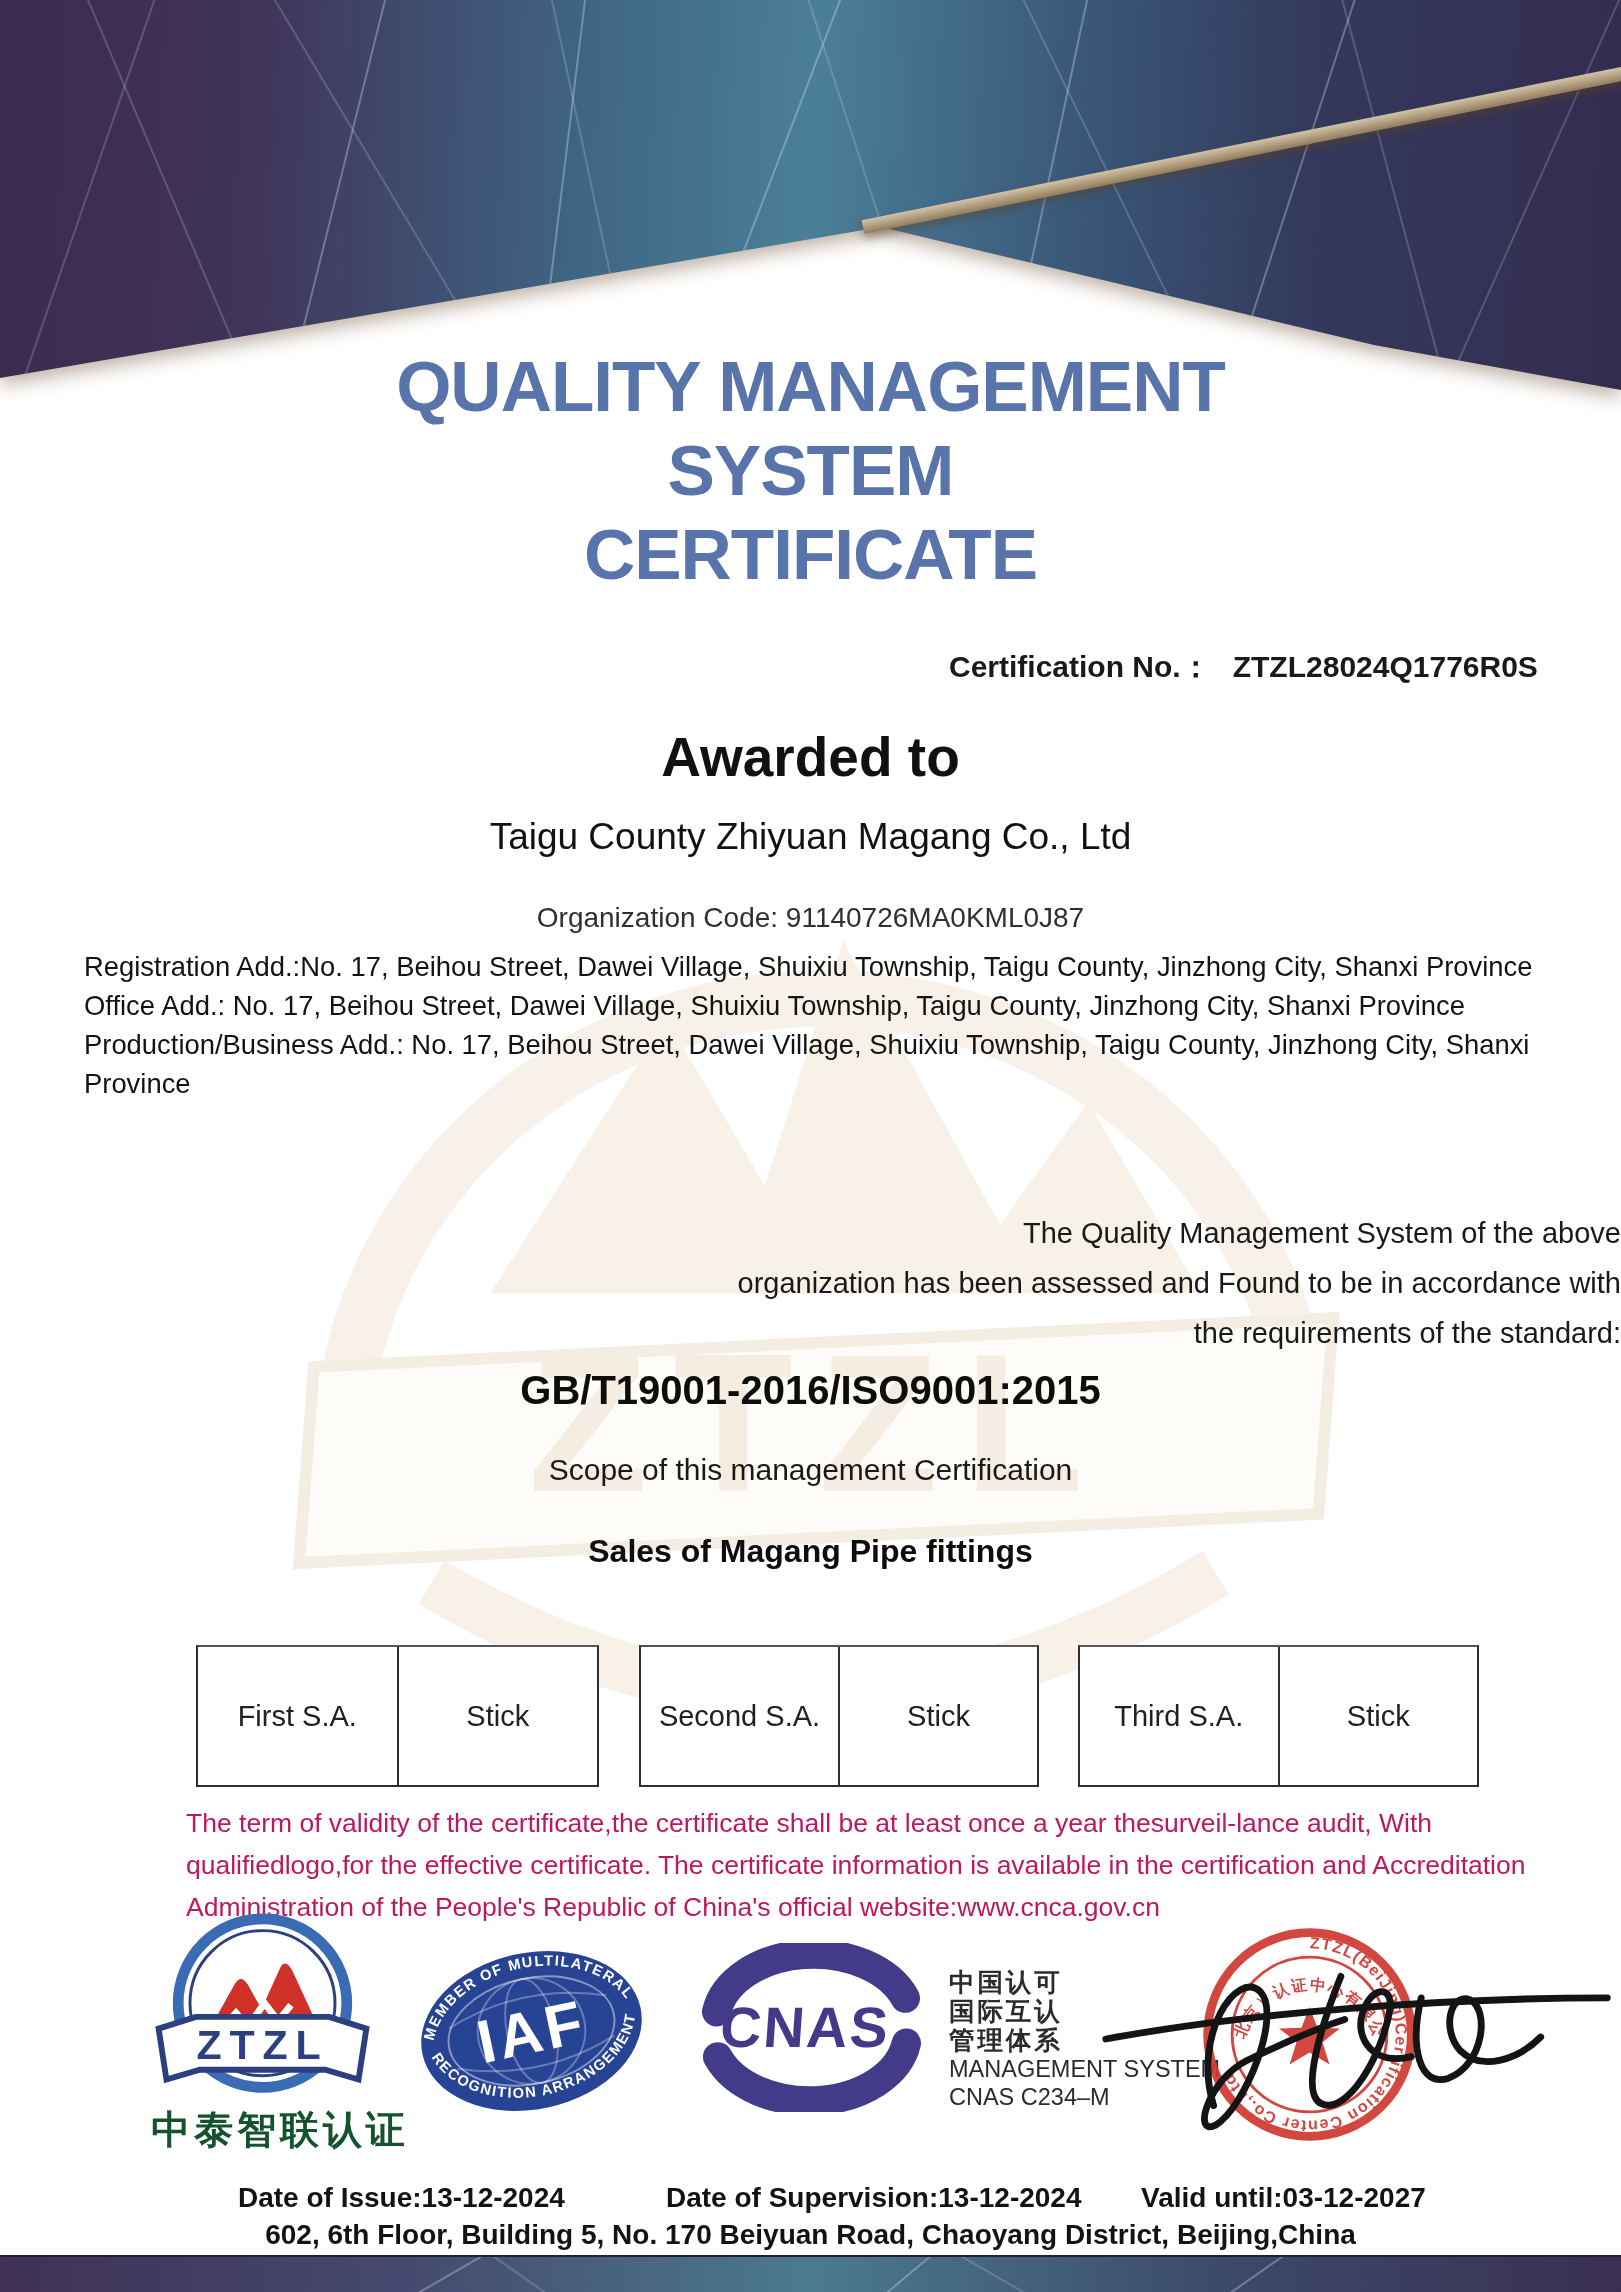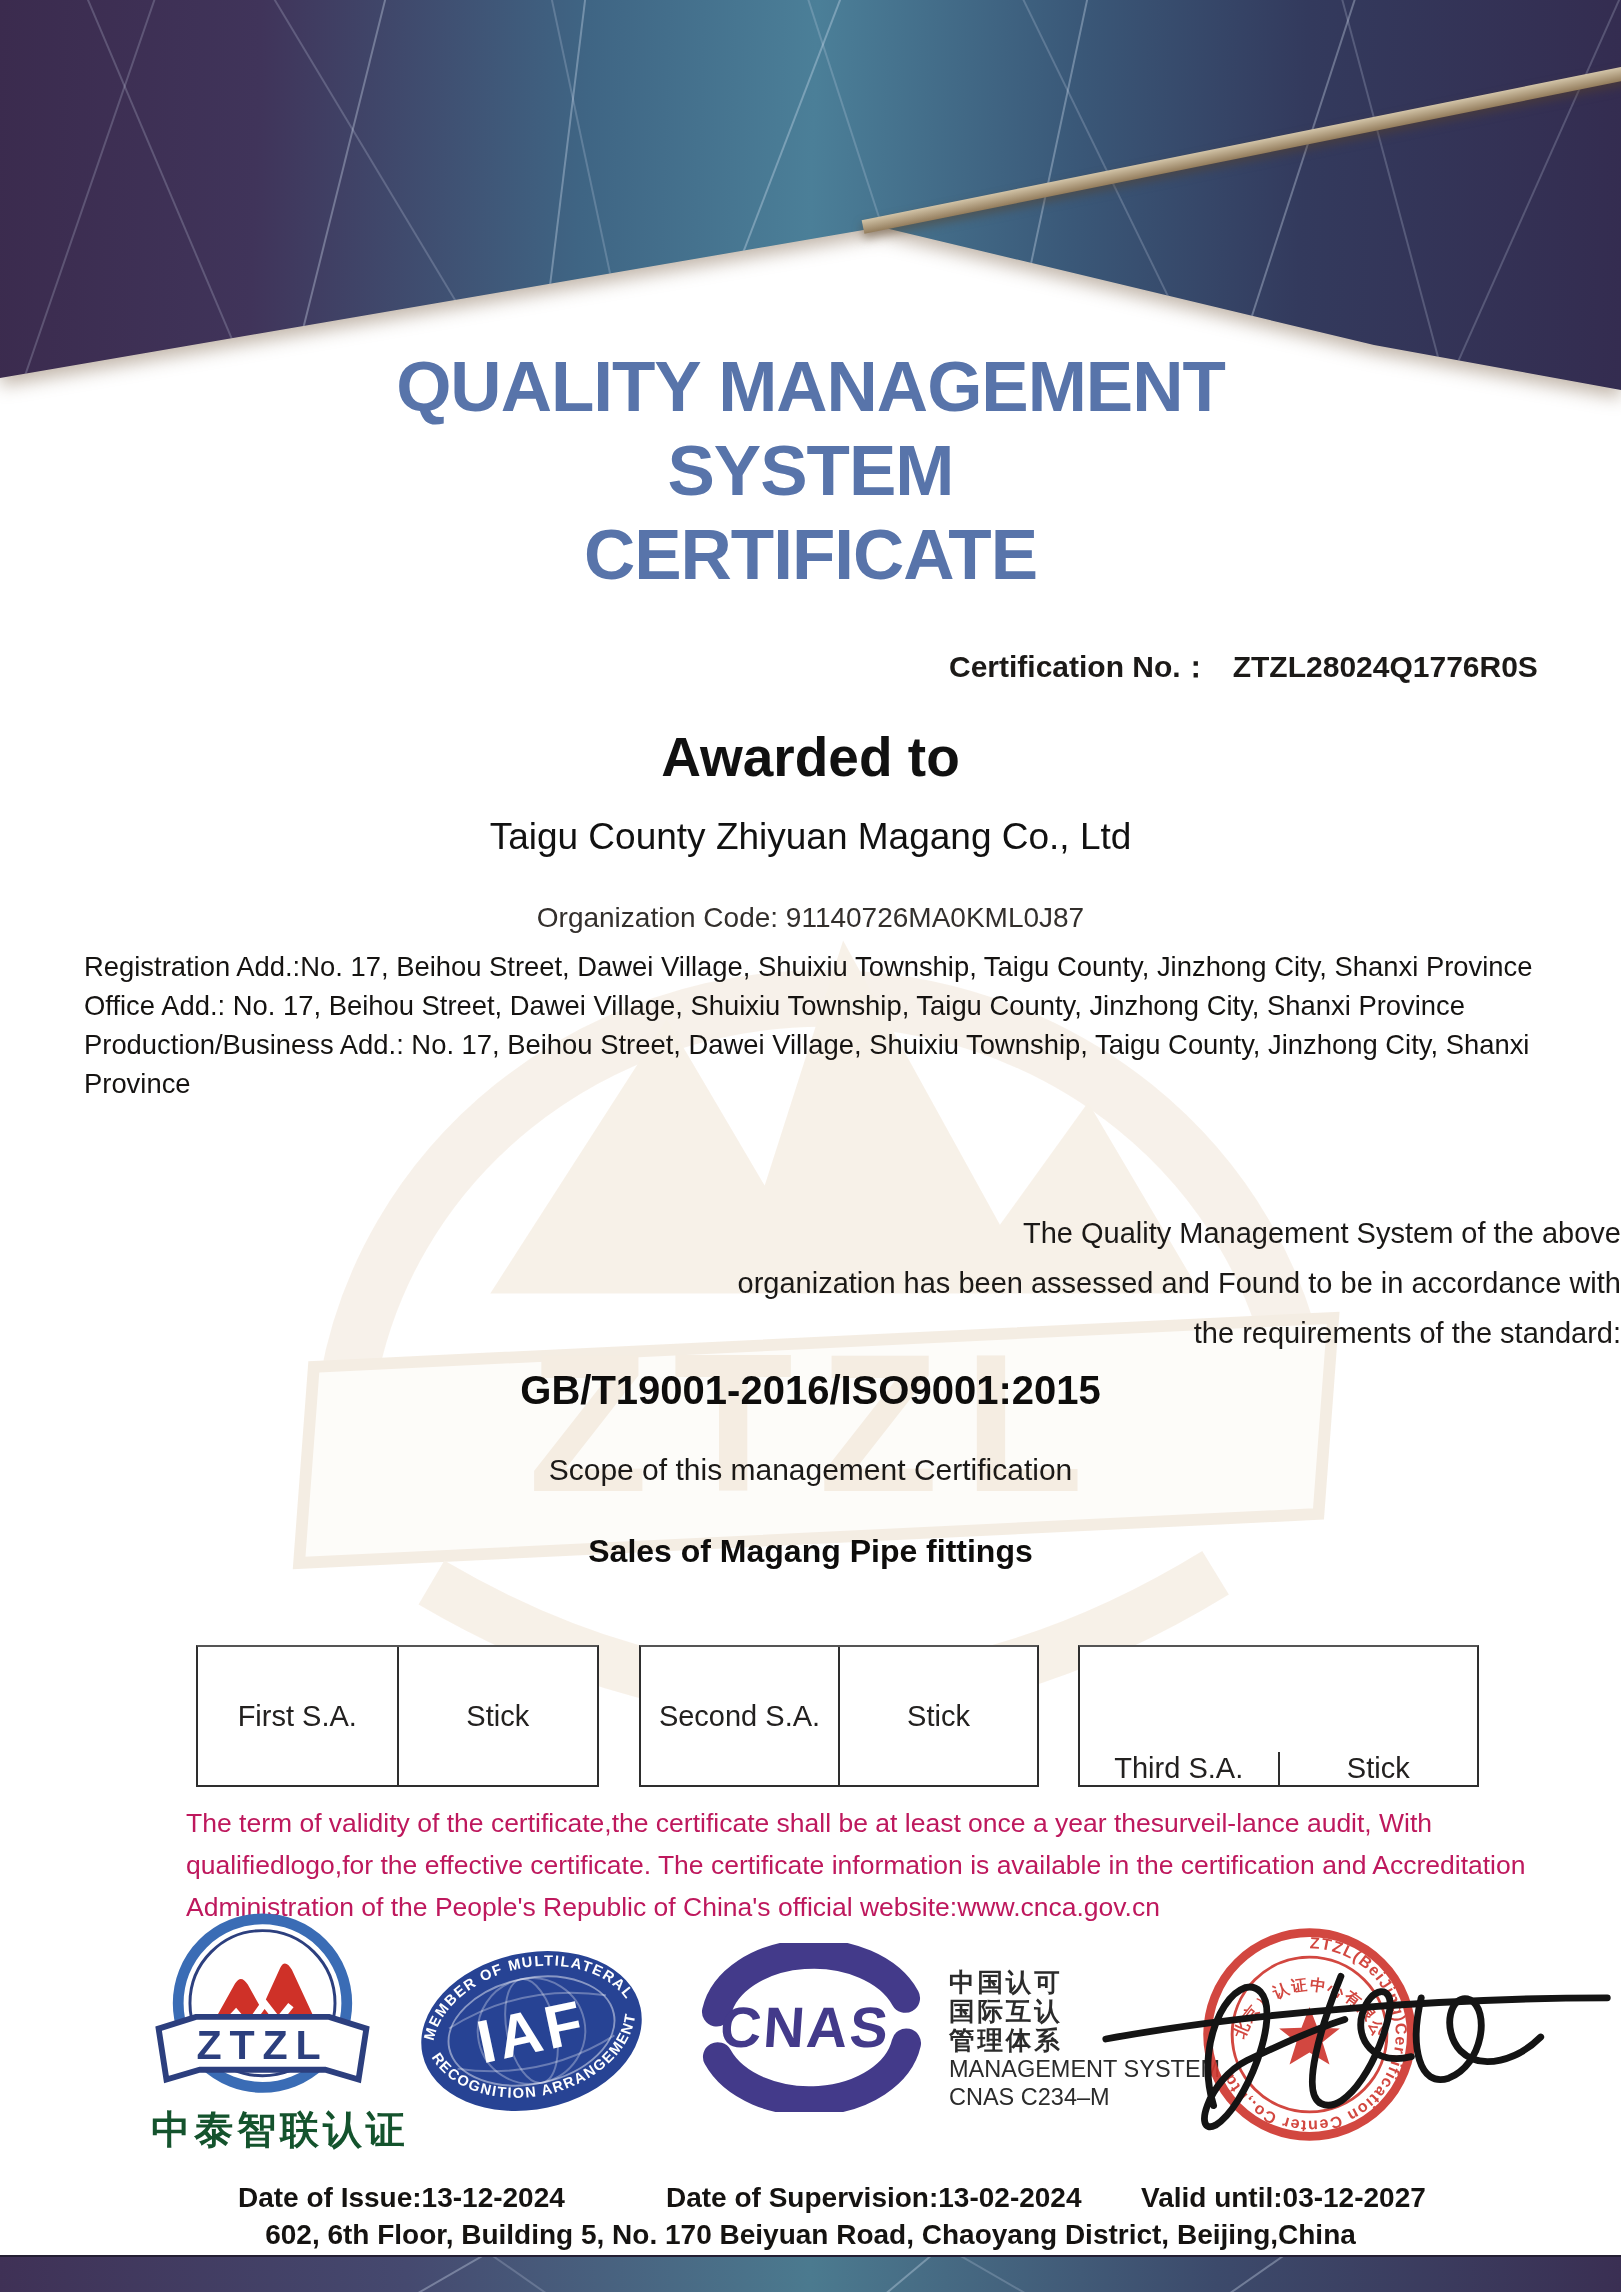--- a/index.html
+++ b/index.html
@@ -130,21 +130,21 @@
 
   <div class="abs audit">
     <div class="agroup" style="left:196px;width:403px;">
       <div class="acell">First S.A.</div>
       <div class="acell">Stick</div>
     </div>
     <div class="agroup" style="left:639px;width:400px;">
       <div class="acell">Second S.A.</div>
       <div class="acell">Stick</div>
     </div>
-    <div class="agroup" style="left:1078px;width:401px;align-items:flex-end;">
+    <div class="agroup" style="left:1078px;width:401px;">
       <div class="acell">Third S.A.</div>
       <div class="acell">Stick</div>
     </div>
   </div>
 
   <div class="abs validity">The term of validity of the certificate,the certificate shall be at least once a year thesurveil-lance audit, With qualifiedlogo,for the effective certificate. The certificate information is available in the certification and Accreditation Administration of the People's Republic of China's official website:www.cnca.gov.cn</div>
 
   <svg class="abs logo" style="left:137px;top:1913px;" width="250" height="196" viewBox="0 0 255 200">
     <circle cx="128" cy="92" r="86" fill="#ffffff" stroke="#3a6cb5" stroke-width="11"></circle>
     <circle cx="128" cy="92" r="74" fill="#ffffff" stroke="#2c3f7e" stroke-width="3"></circle>
@@ -209,21 +209,21 @@
   <svg class="abs logo" style="left:1098px;top:1941px;" width="523" height="196" viewBox="0 0 534 200">
     <g fill="none" stroke="#141414" stroke-width="7" stroke-linecap="round">
       <path d="M8 100 C 160 72 360 58 520 58"></path>
       <path d="M118 168 C 96 96 142 28 166 52 C 188 76 150 170 120 188 C 96 200 112 142 152 122 C 198 100 226 88 252 80"></path>
       <path d="M248 36 C 228 86 206 156 228 166 C 254 178 290 118 298 70 C 302 44 278 46 270 74 C 262 100 282 128 320 118"></path>
       <path d="M330 58 C 318 108 328 150 358 140 C 394 126 400 70 380 60 C 360 52 350 90 370 112 C 392 134 430 120 452 98"></path>
     </g>
   </svg>
 
   <div class="abs dates" style="left:238px;">Date of Issue:13-12-2024</div>
-  <div class="abs dates" style="left:666px;">Date of Supervision:13-02-2024</div>
+  <div class="abs dates" style="left:666px;">Date of Supervision:13-12-2024</div>
   <div class="abs dates" style="left:1141px;">Valid until:03-12-2027</div>
   <div class="abs issuer">602, 6th Floor, Building 5, No. 170 Beiyuan Road, Chaoyang District, Beijing,China</div>
 
   <div class="fband">
     <i class="ln b" style="left:412px;transform:rotate(60deg);"></i>
     <i class="ln" style="left:549px;transform:rotate(-55deg);"></i>
     <i class="ln b" style="left:882px;transform:rotate(50deg);"></i>
     <i class="ln" style="left:1029px;transform:rotate(-60deg);"></i>
     <i class="ln b" style="left:1225px;transform:rotate(55deg);"></i>
   </div>

